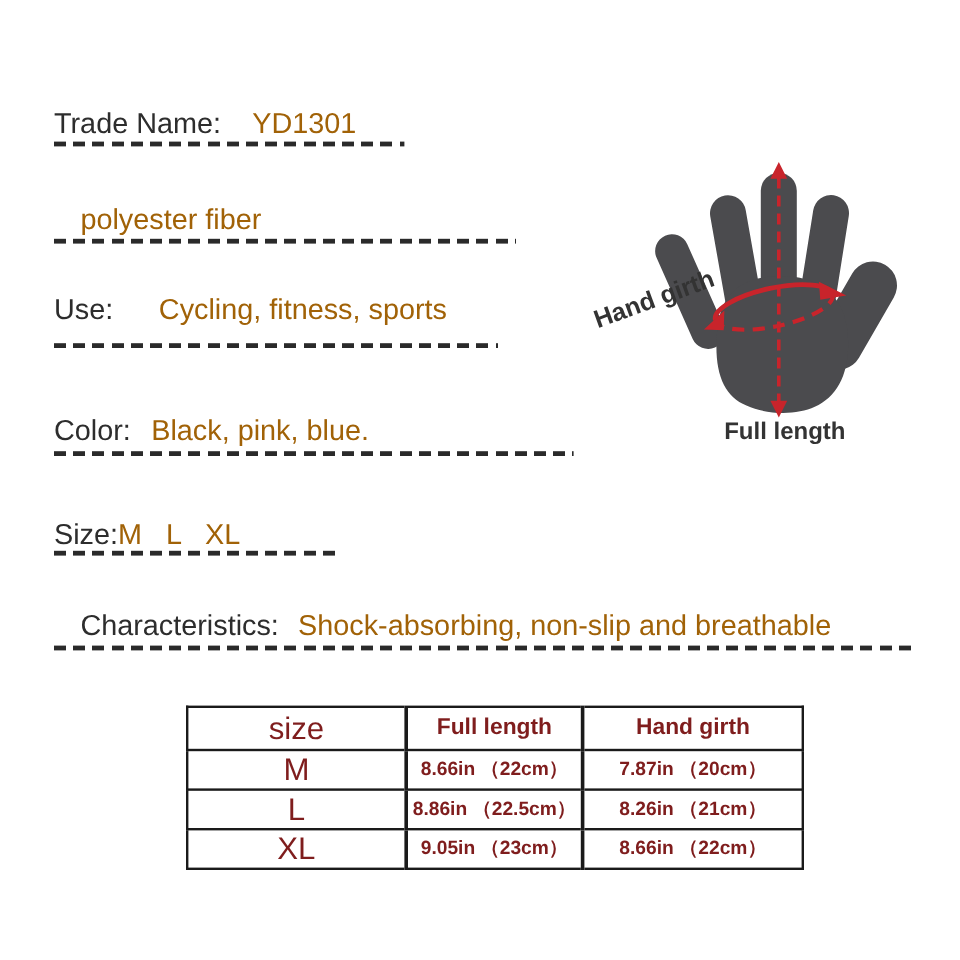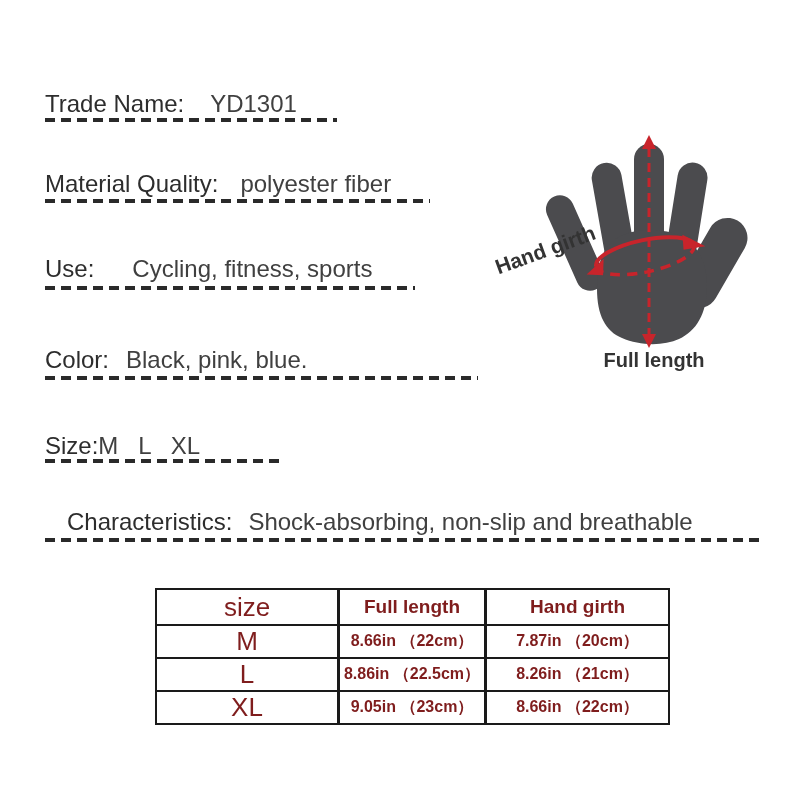--- a/index.html
+++ b/index.html
@@ -7,28 +7,28 @@
     position:relative;
     width:800px;height:800px;
     background:#ffffff;
     font-family:"Liberation Sans","DejaVu Sans",sans-serif;
     color:#2d2d2d;
     overflow:hidden;
   }
   
   .spec-row{position:absolute;left:45px;display:flex;align-items:baseline;}
   .spec-label{font-size:24px;color:#2d2d2d;white-space:pre;}
-  .spec-value{font-size:24px;color:#404040;white-space:pre;}
+  .spec-value{font-size:24px;color:#a16207;white-space:pre;}
   .dash{
     position:absolute;left:45px;height:4px;
     background:repeating-linear-gradient(90deg,#2a2a2a 0 10px,transparent 10px 16px);
   }
   #row1{top:90px;}  #dash1{top:118px;width:292px;}
   #row2{top:170px;} #dash2{top:199px;width:385px;}
-  #row3{top:255px;} #dash3{top:286px;width:370px;}
+  #row3{top:245px;} #dash3{top:286px;width:370px;}
   #row4{top:346px;} #dash4{top:376px;width:433px;}
   #row5{top:432px;} #dash5{top:459px;width:235px;}
   #row6{top:508px;margin-left:22px;} #dash6{top:538px;width:715px;}
   #row1 .spec-value{margin-left:26px;}
   #row2 .spec-value{margin-left:22px;}
   #row3 .spec-value{margin-left:38px;}
   #row4 .spec-value{margin-left:17px;text-align:right;}
   #row5 .spec-value{}
   #row6 .spec-value{margin-left:16px;}
 
@@ -70,21 +70,20 @@
 
 <div id="page">
 
   <div class="spec-row" id="row1">
     <span class="spec-label">Trade Name:</span>
     <span class="spec-value">YD1301</span>
   </div>
   <div class="dash" id="dash1"></div>
 
   <div class="spec-row" id="row2">
-    <span class="spec-label">Material Quality:</span>
     <span class="spec-value">polyester fiber</span>
   </div>
   <div class="dash" id="dash2"></div>
 
   <div class="spec-row" id="row3">
     <span class="spec-label">Use:</span>
     <span class="spec-value">Cycling, fitness, sports</span>
   </div>
   <div class="dash" id="dash3"></div>
 

